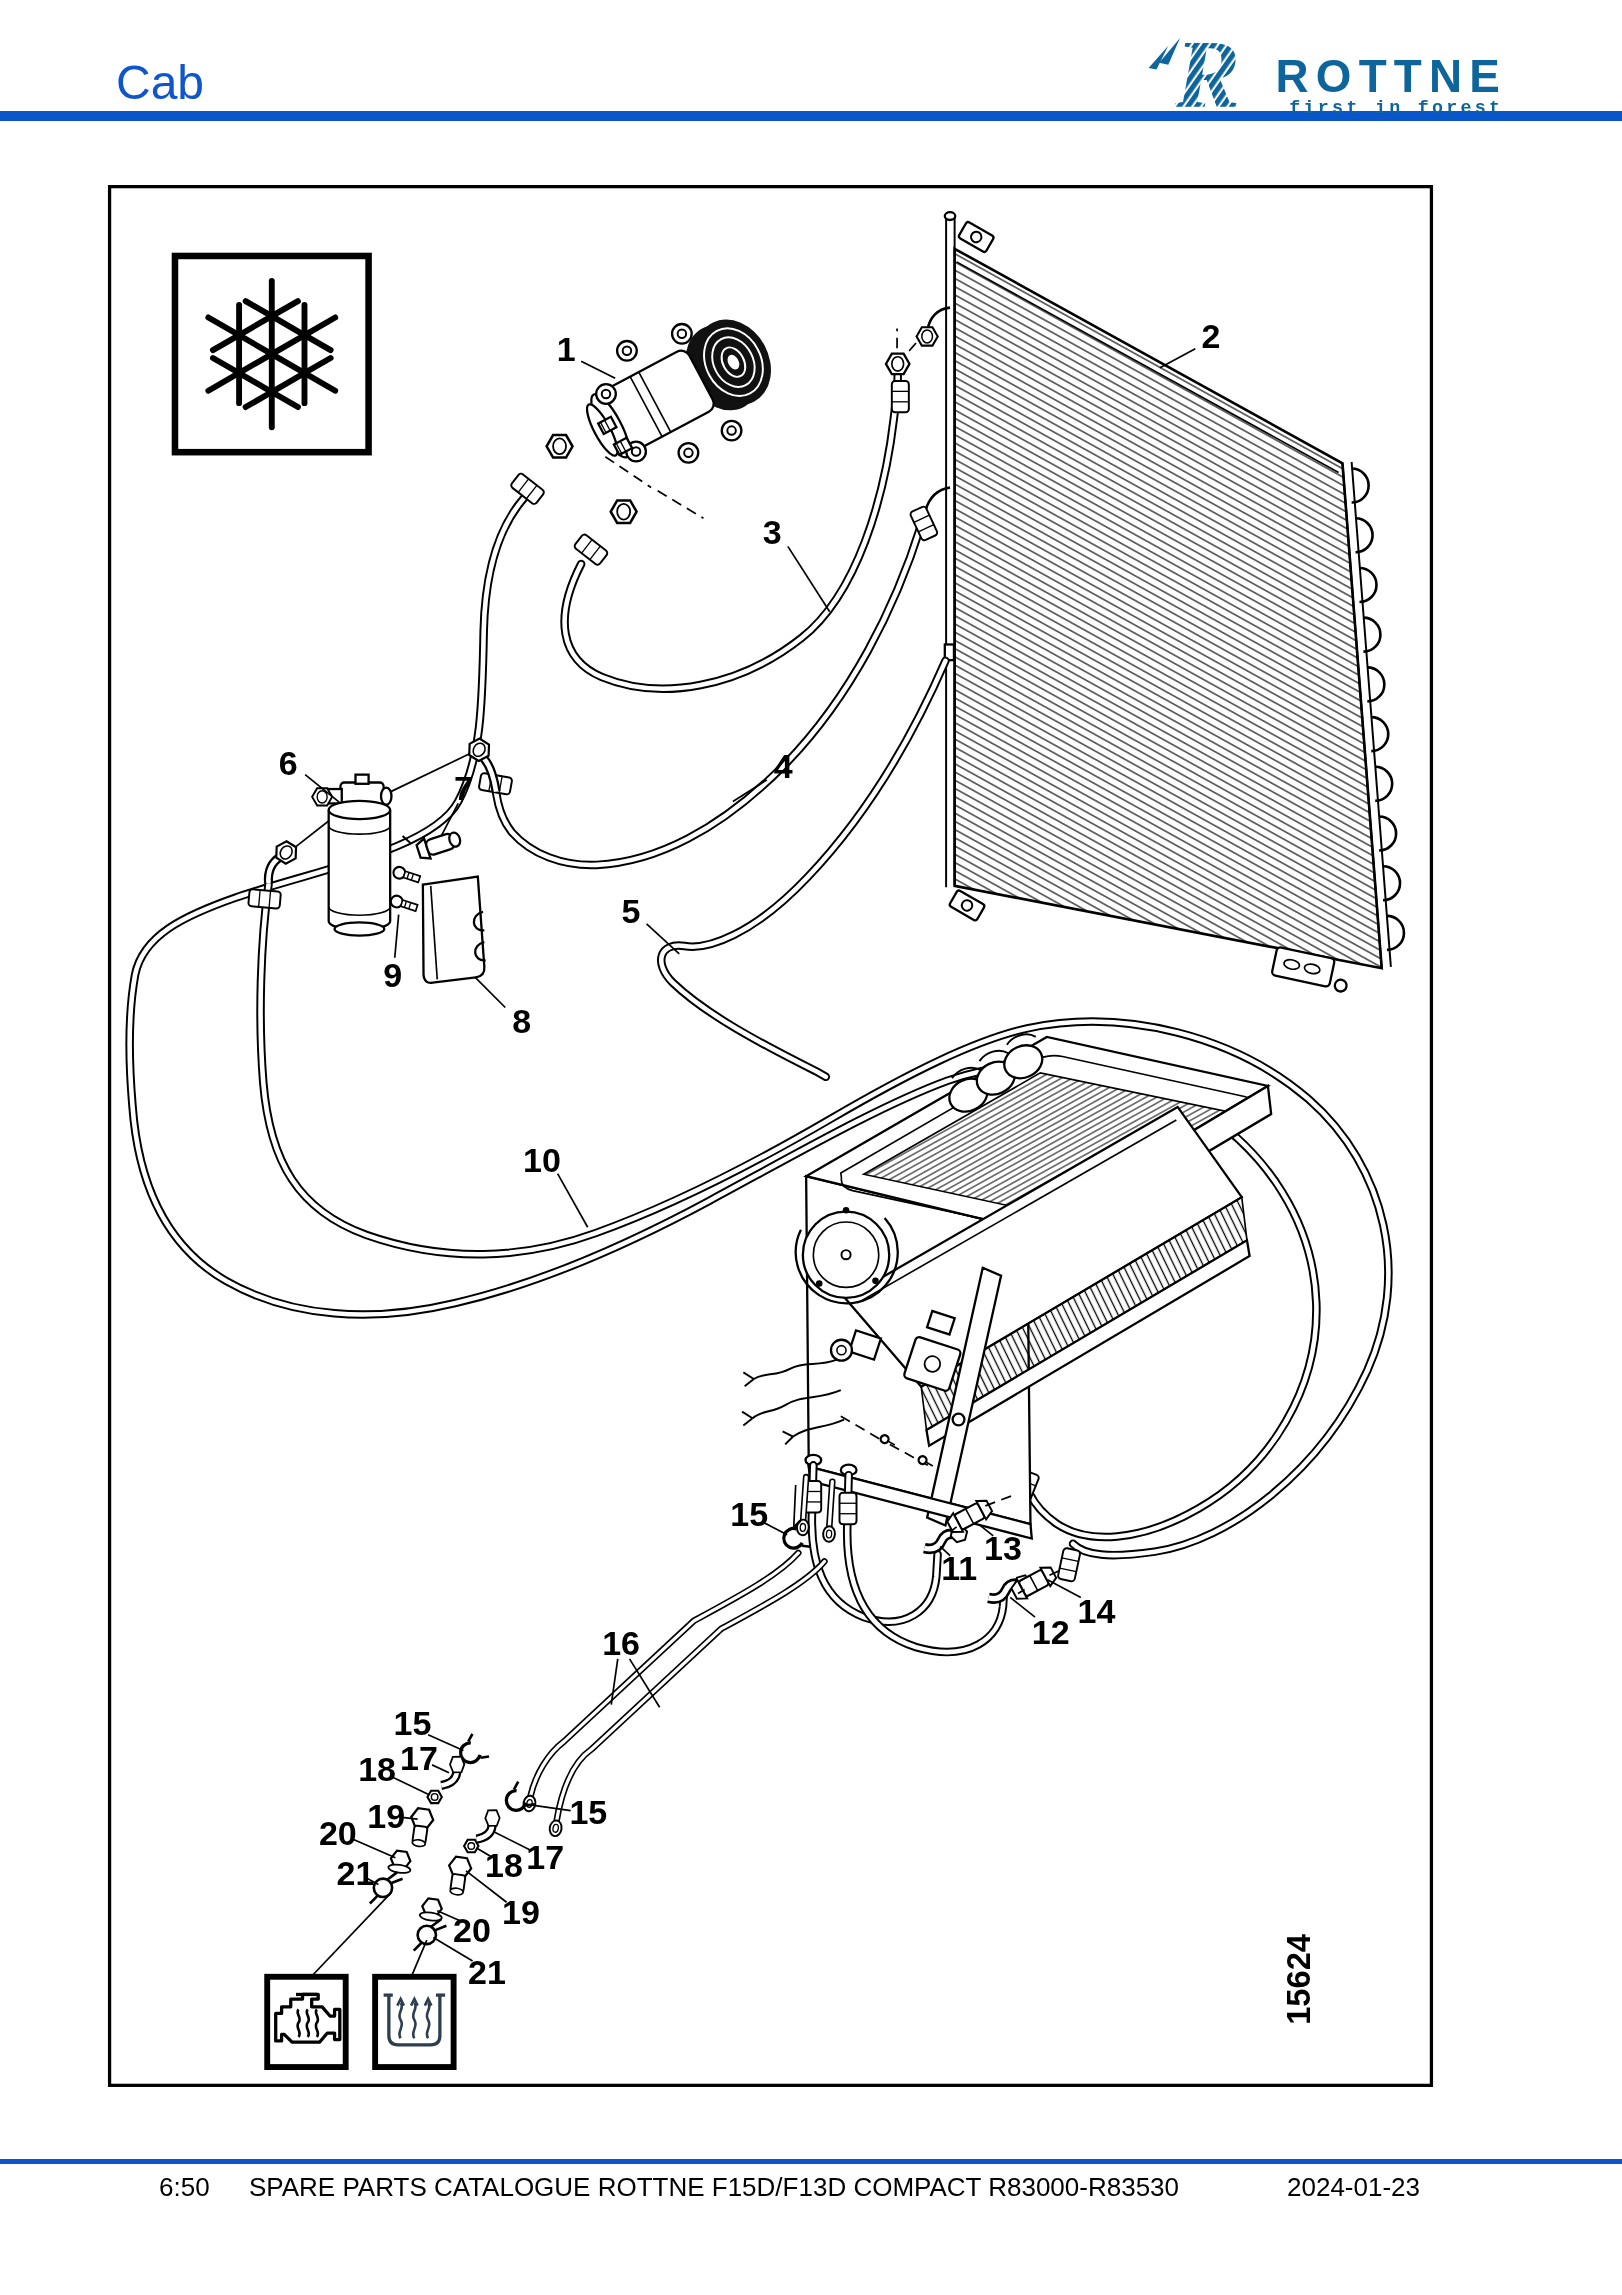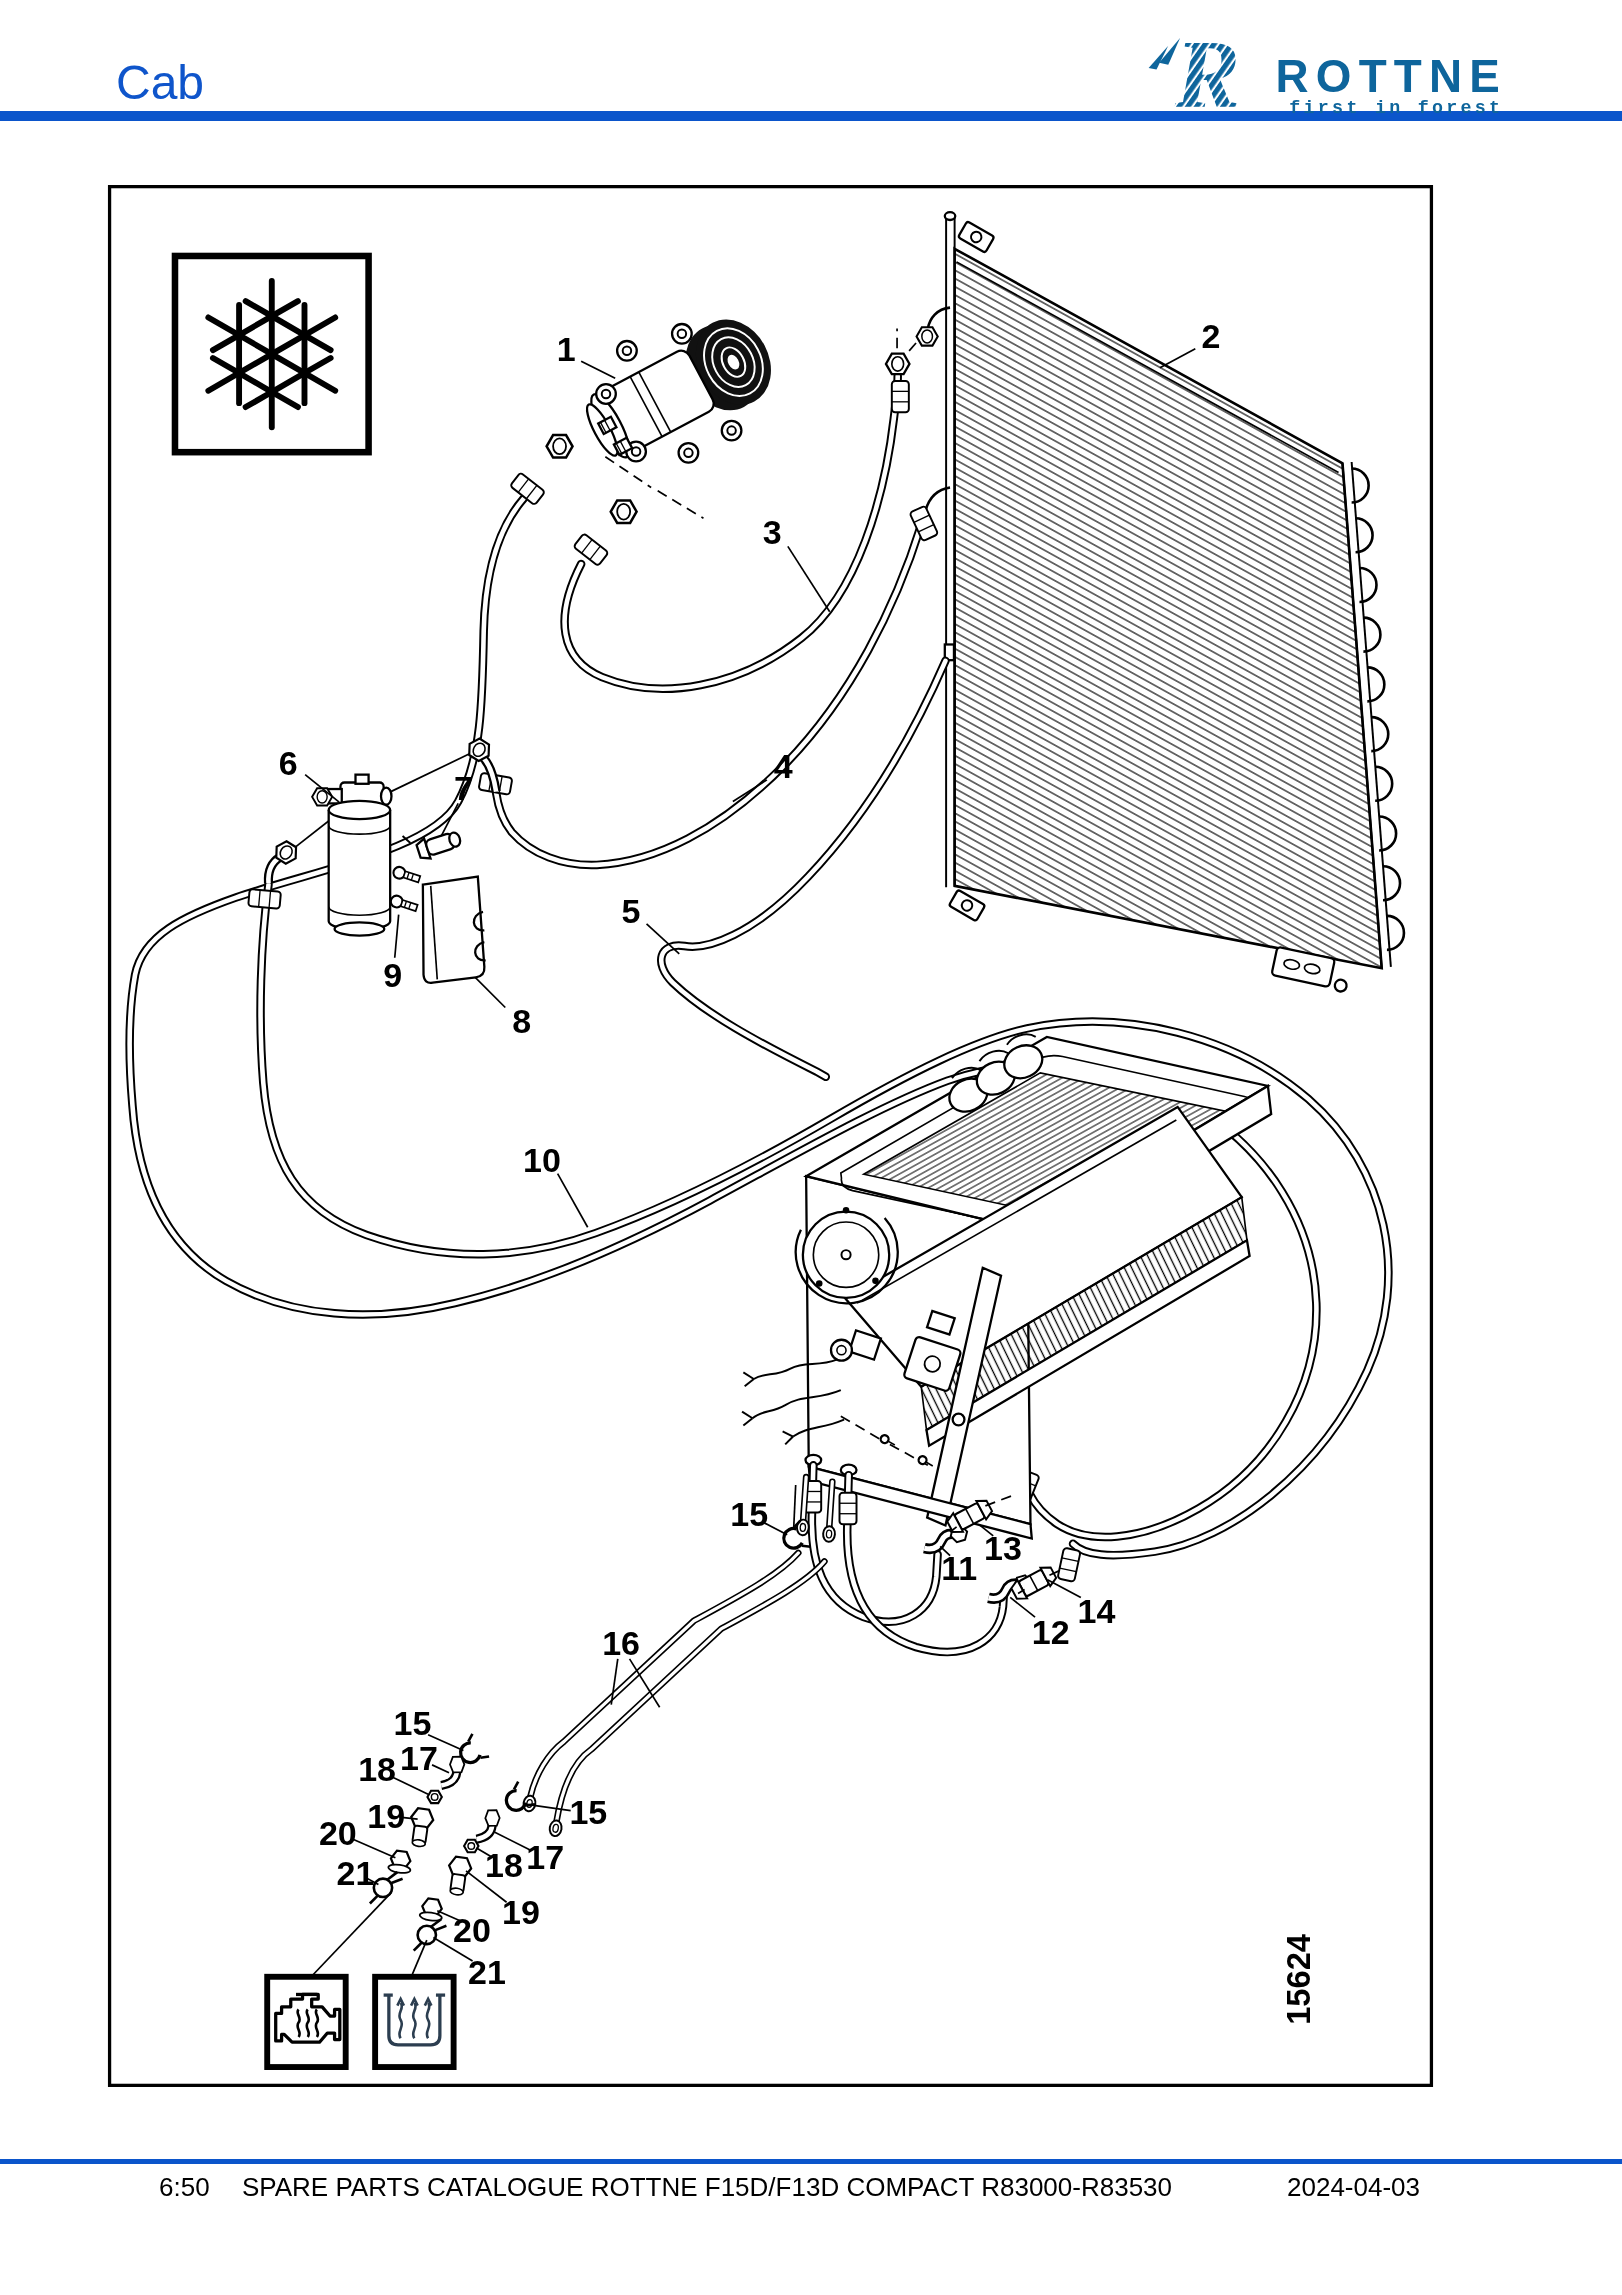--- a/index.html
+++ b/index.html
@@ -4,21 +4,21 @@
 <style>
   html,body{margin:0;padding:0;background:#ffffff;}
   .page{position:relative;width:1622px;height:2286px;background:#fff;
         font-family:"Liberation Sans",sans-serif;overflow:hidden;}
   .cab-title{position:absolute;left:116px;top:55px;font-size:48px;color:#0f55cb;}
   .header-rule{position:absolute;left:0;top:111px;width:1622px;height:9.8px;background:#0b55cb;}
   .logo-svg{position:absolute;left:1112px;top:13px;}
   .diagram-svg{position:absolute;left:105px;top:182px;}
   .footer-rule{position:absolute;left:0;top:2159px;width:1622px;height:5.2px;background:#0b55cb;}
   .footer-text{position:absolute;top:2172px;font-size:26px;color:#000;white-space:nowrap;}
-  .f-page{left:114px;margin-left:45px;} .f-title{left:242px;} .f-date{left:1287px;}
+  .f-page{left:114px;margin-left:45px;} .f-title{left:249px;} .f-date{left:1287px;}
   svg text.callout{font-family:"Liberation Sans",sans-serif;font-weight:bold;font-size:52px;fill:#000;}
   svg .hose{fill:none;stroke:#000;stroke-width:13;stroke-linecap:round;}
   svg .core{fill:none;stroke:#fff;stroke-width:7;stroke-linecap:round;}
   svg .pipe{fill:none;stroke:#000;stroke-width:10;stroke-linecap:round;}
   svg .pcore{fill:none;stroke:#fff;stroke-width:5;stroke-linecap:round;}
   svg .thin{stroke:#000;stroke-width:2.6;fill:none;}
   svg .dash{stroke:#000;stroke-width:2.6;fill:none;stroke-dasharray:16 10;}
   svg .part{fill:#fff;stroke:#000;stroke-width:3.5;}
   svg .ln{stroke:#000;fill:none;}
 </style>
@@ -502,16 +502,16 @@
       <text class="callout" x="543" y="2882">21</text>
       <text class="callout" x="744" y="3033">21</text>
     </g>
 
     <text x="2002" y="3026" transform="rotate(-90 2002 3026)" text-anchor="middle" font-family="Liberation Sans, sans-serif" font-weight="bold" font-size="50" fill="#000">15624</text>
   </svg>
 
   <div class="footer-rule"></div>
   <div class="footer-text f-page">6:50</div>
   <div class="footer-text f-title">SPARE PARTS CATALOGUE ROTTNE F15D/F13D COMPACT R83000-R83530</div>
-  <div class="footer-text f-date">2024-04-03</div>
+  <div class="footer-text f-date">2024-01-23</div>
 
 </div>
 
 
 </body></html>

